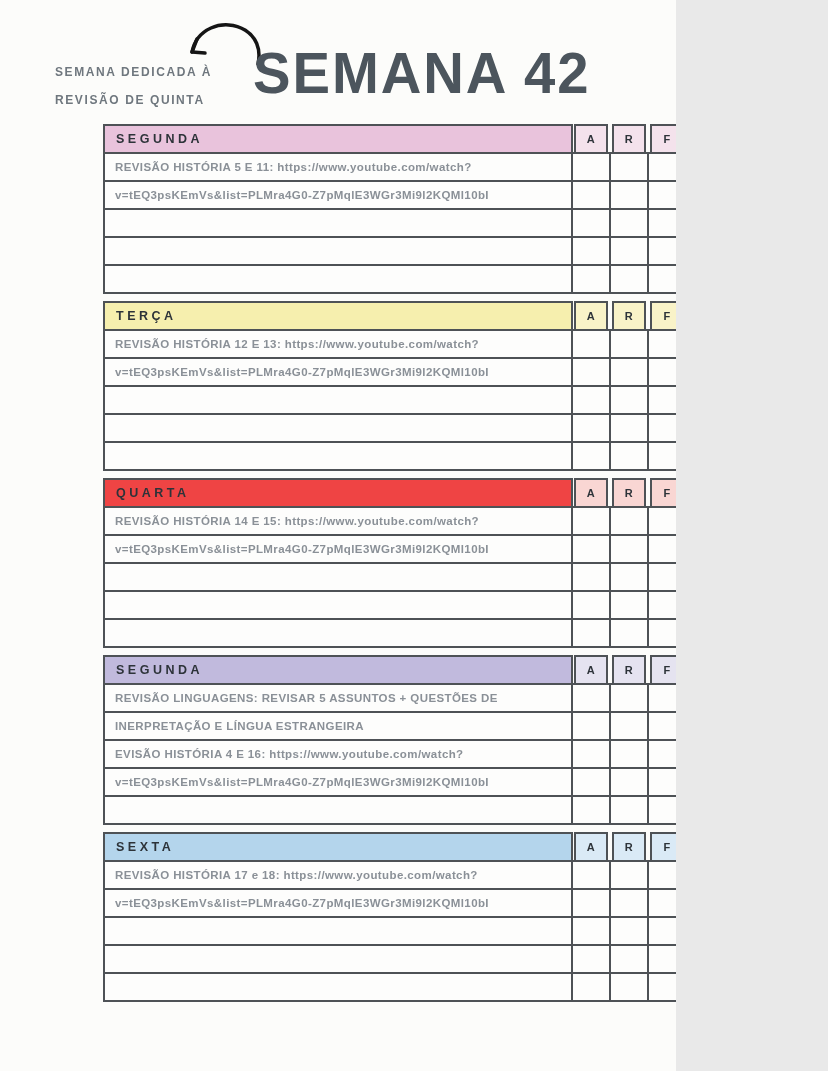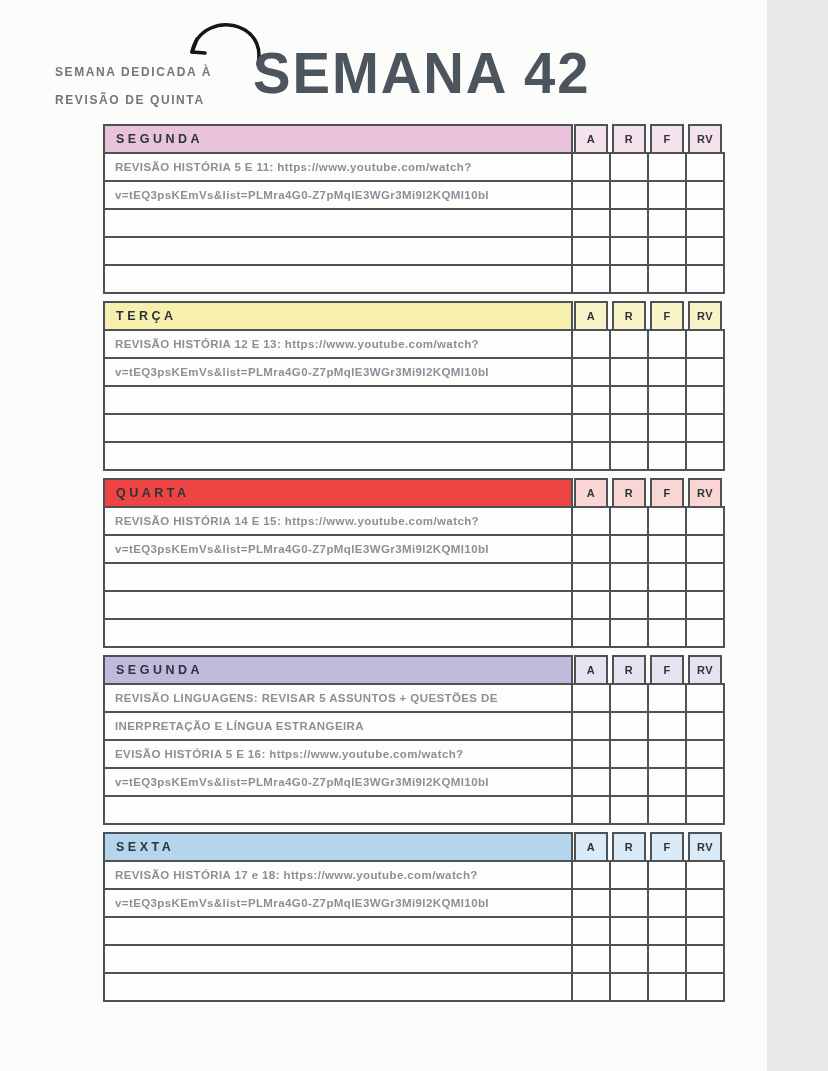--- a/index.html
+++ b/index.html
@@ -1,19 +1,19 @@
 <!DOCTYPE html>
 <html><head>
 <meta charset="utf-8">
 <style>
   * { margin:0; padding:0; box-sizing:border-box; }
   html,body { background:#e9e9e9; }
   .page {
     position:relative;
-    width:767px; height:1071px;
+    width:676px; height:1071px;
     background:#fcfcfa;
     overflow:hidden;
     font-family:"Liberation Sans", sans-serif;
   }
   
   .annotation {
     position:absolute; left:55px; top:58px;
     font-size:12px; font-weight:bold;
     letter-spacing:1.6px; line-height:28px;
     color:#6f777e;
@@ -328,21 +328,21 @@
           <div class="cell main-cell">
             <span class="task-text">INERPRETAÇÃO E LÍNGUA ESTRANGEIRA</span>
           </div>
           <div class="cell check-cell"></div>
           <div class="cell check-cell"></div>
           <div class="cell check-cell"></div>
           <div class="cell check-cell"></div>
         </div>
         <div class="row task-row">
           <div class="cell main-cell">
-            <span class="task-text">EVISÃO HISTÓRIA 5 E 16: https://www.youtube.com/watch?</span>
+            <span class="task-text">EVISÃO HISTÓRIA 4 E 16: https://www.youtube.com/watch?</span>
           </div>
           <div class="cell check-cell"></div>
           <div class="cell check-cell"></div>
           <div class="cell check-cell"></div>
           <div class="cell check-cell"></div>
         </div>
         <div class="row task-row">
           <div class="cell main-cell">
             <span class="task-text">v=tEQ3psKEmVs&amp;list=PLMra4G0-Z7pMqlE3WGr3Mi9l2KQMl10bI</span>
           </div>

